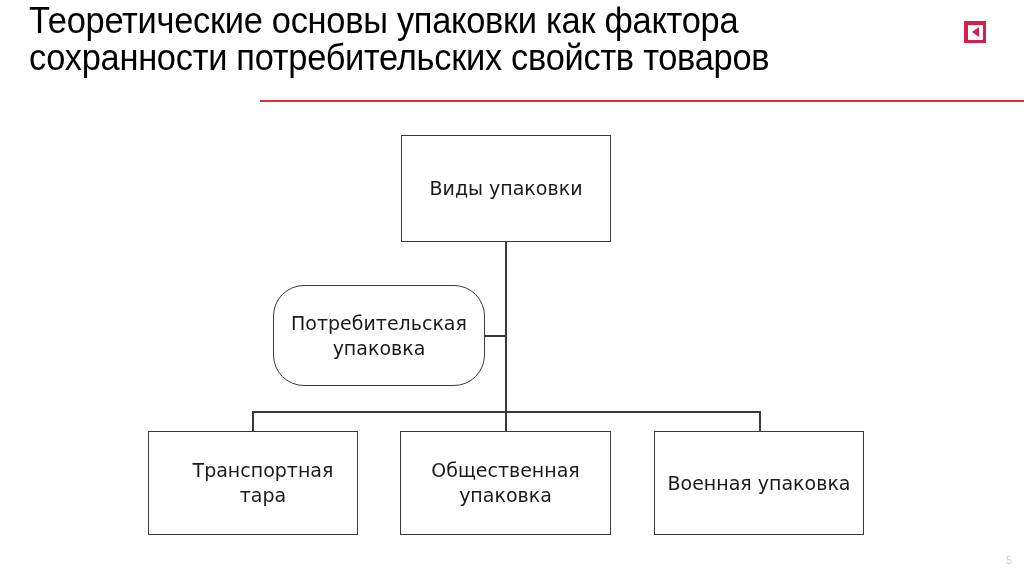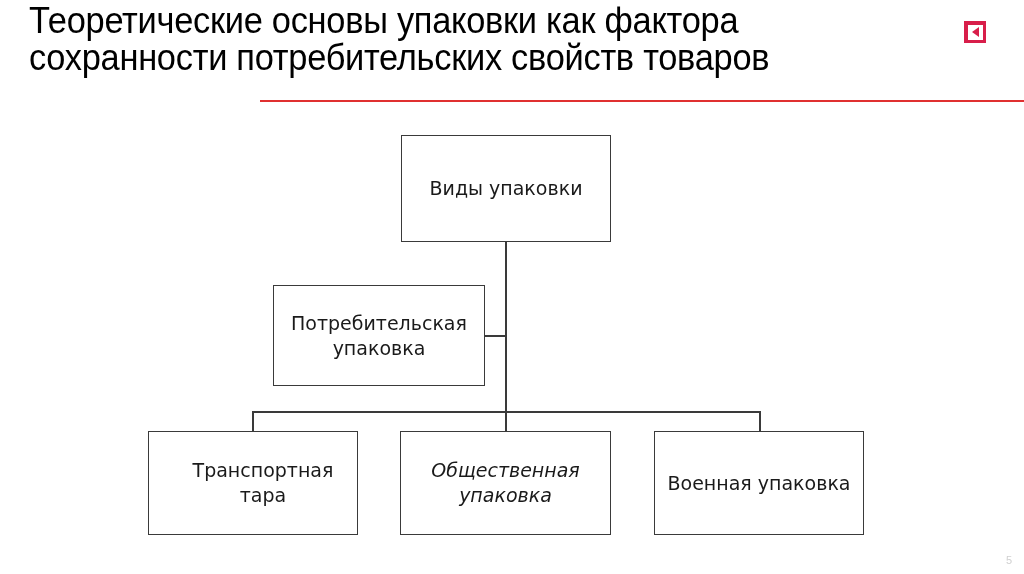--- a/index.html
+++ b/index.html
@@ -93,23 +93,23 @@
     color: #1a1a1a;
     font-size: 19px;
     line-height: 25px;
     font-family: "DejaVu Sans", "Liberation Sans", sans-serif;
     padding: 0 4px;
     z-index: 2;
   }
 
   
   #node-root      { left: 401px; top: 135px; width: 210px; height: 107px; }
-  #node-consumer  { left: 273px; top: 285px; width: 212px; height: 101px; }
+  #node-consumer  { left: 273px; top: 285px; width: 212px; height: 101px; border-radius: 31px; }
   #node-transport { left: 148px; top: 431px; width: 210px; height: 104px; padding-left: 24px; }
-  #node-public    { left: 400px; top: 431px; width: 211px; height: 104px; font-style: italic; }
+  #node-public    { left: 400px; top: 431px; width: 211px; height: 104px; }
   #node-military  { left: 654px; top: 431px; width: 210px; height: 104px; }
 
   
   .conn {
     position: absolute;
     background: #3a3a3a;
     z-index: 1;
   }
   .conn.v { width: 1.5px; }
   .conn.h { height: 1.5px; }

